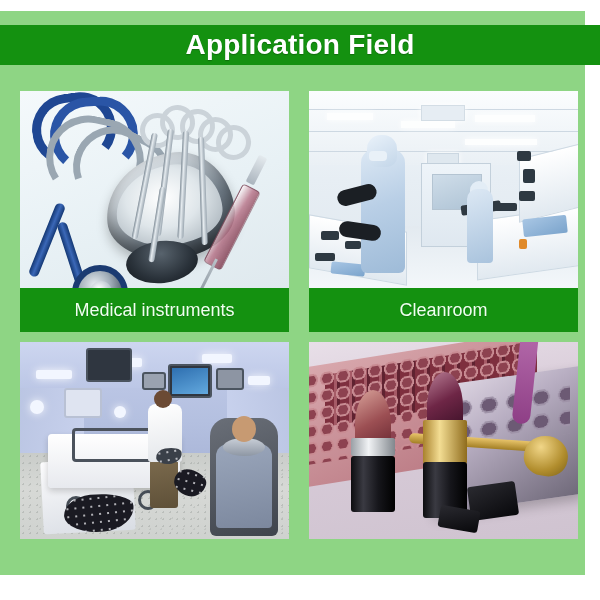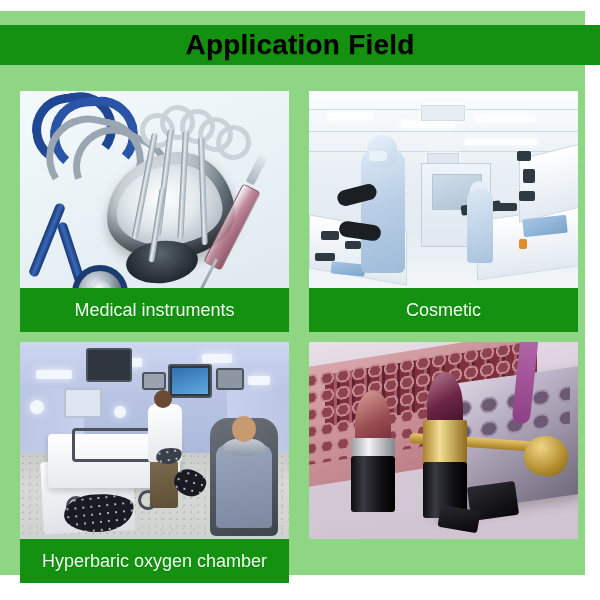--- a/index.html
+++ b/index.html
@@ -35,21 +35,21 @@
     left: 0;
     top: 25px;
     width: 600px;
     height: 40px;
     background: #149110;
     display: flex;
     align-items: center;
     justify-content: center;
   }
   .header-title {
-    color: #000000;
+    color: #ffffff;
     font-size: 28px;
     font-weight: bold;
     letter-spacing: 0.2px;
     line-height: 1;
     font-family: "Liberation Sans", sans-serif;
     text-shadow: 0 1px 1px rgba(0,0,0,0.25);
   }
   
   .grid {
     position: absolute;
@@ -371,21 +371,21 @@
 
         <div class="cr-worker"></div>
         <div class="cr-hood"></div>
         <div class="cr-mask"></div>
         <div class="cr-glove-a"></div>
         <div class="cr-glove-b"></div>
         <div class="cr-worker2-h"></div>
         <div class="cr-worker2"></div>
       </div>
       <div class="caption">
-        <span class="caption-text">Cosmetic</span>
+        <span class="caption-text">Cleanroom</span>
       </div>
     </div>
 
     <div class="card c2">
       <div class="thumb">
         <div class="hb-bg"></div>
         <div class="hb-wall-l"></div>
         <div class="hb-wall-r"></div>
         <div class="hb-ceiling"></div>
         <div class="hb-floor"></div>
@@ -416,23 +416,20 @@
         <div class="hb-doctor-head"></div>
 
         <div class="hb-patient-chair"></div>
         <div class="hb-patient-body"></div>
         <div class="hb-collar"></div>
         <div class="hb-patient-head"></div>
 
         <div class="hb-mat" style="left:44px; top:152px; width:70px; height:38px; transform:rotate(-6deg);"></div>
         <div class="hb-mat" style="left:154px; top:128px; width:32px; height:26px; transform:rotate(14deg);"></div>
         <div class="hb-mat" style="left:136px; top:106px; width:26px; height:16px; transform:rotate(-10deg); background:#3a4049;"></div>
-      </div>
-      <div class="caption">
-        <span class="caption-text">Hyperbaric oxygen chamber</span>
       </div>
     </div>
 
     <div class="card c3">
       <div class="thumb">
         <div class="cos-bg"></div>
         <div class="cos-tray"></div>
         <div class="cos-row-back"></div>
         <div class="cos-tubes"></div>
         <div class="cos-mold"></div>

